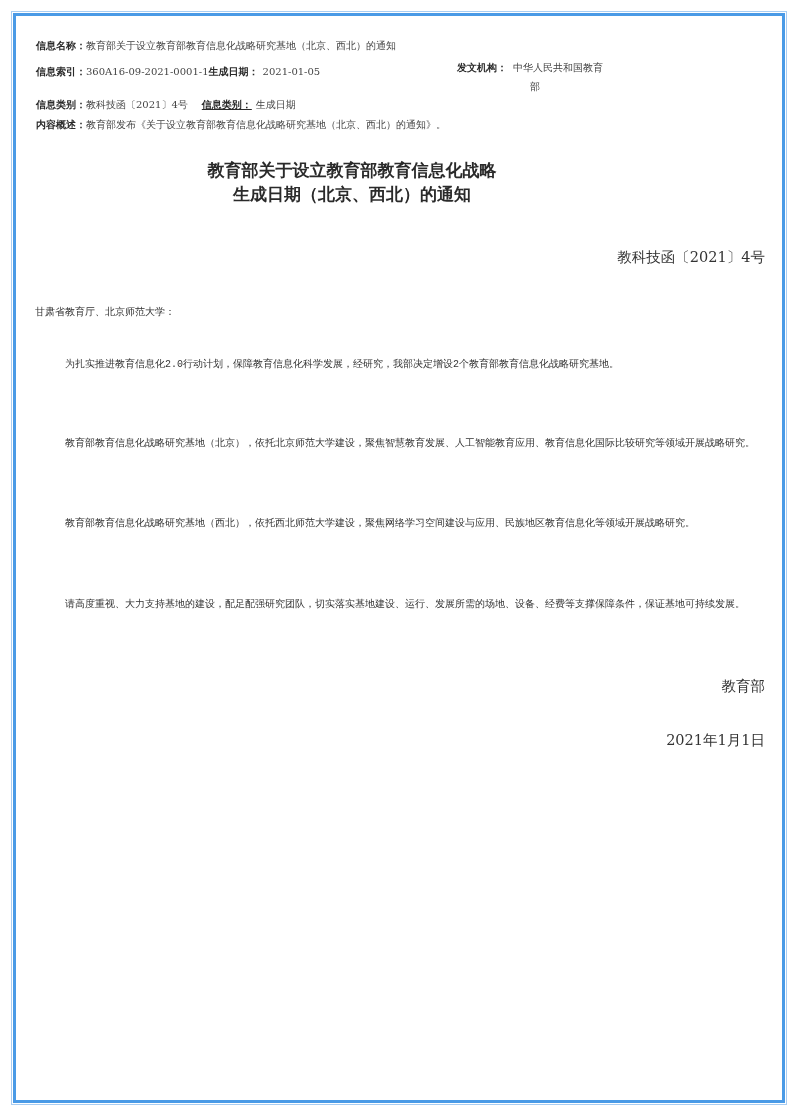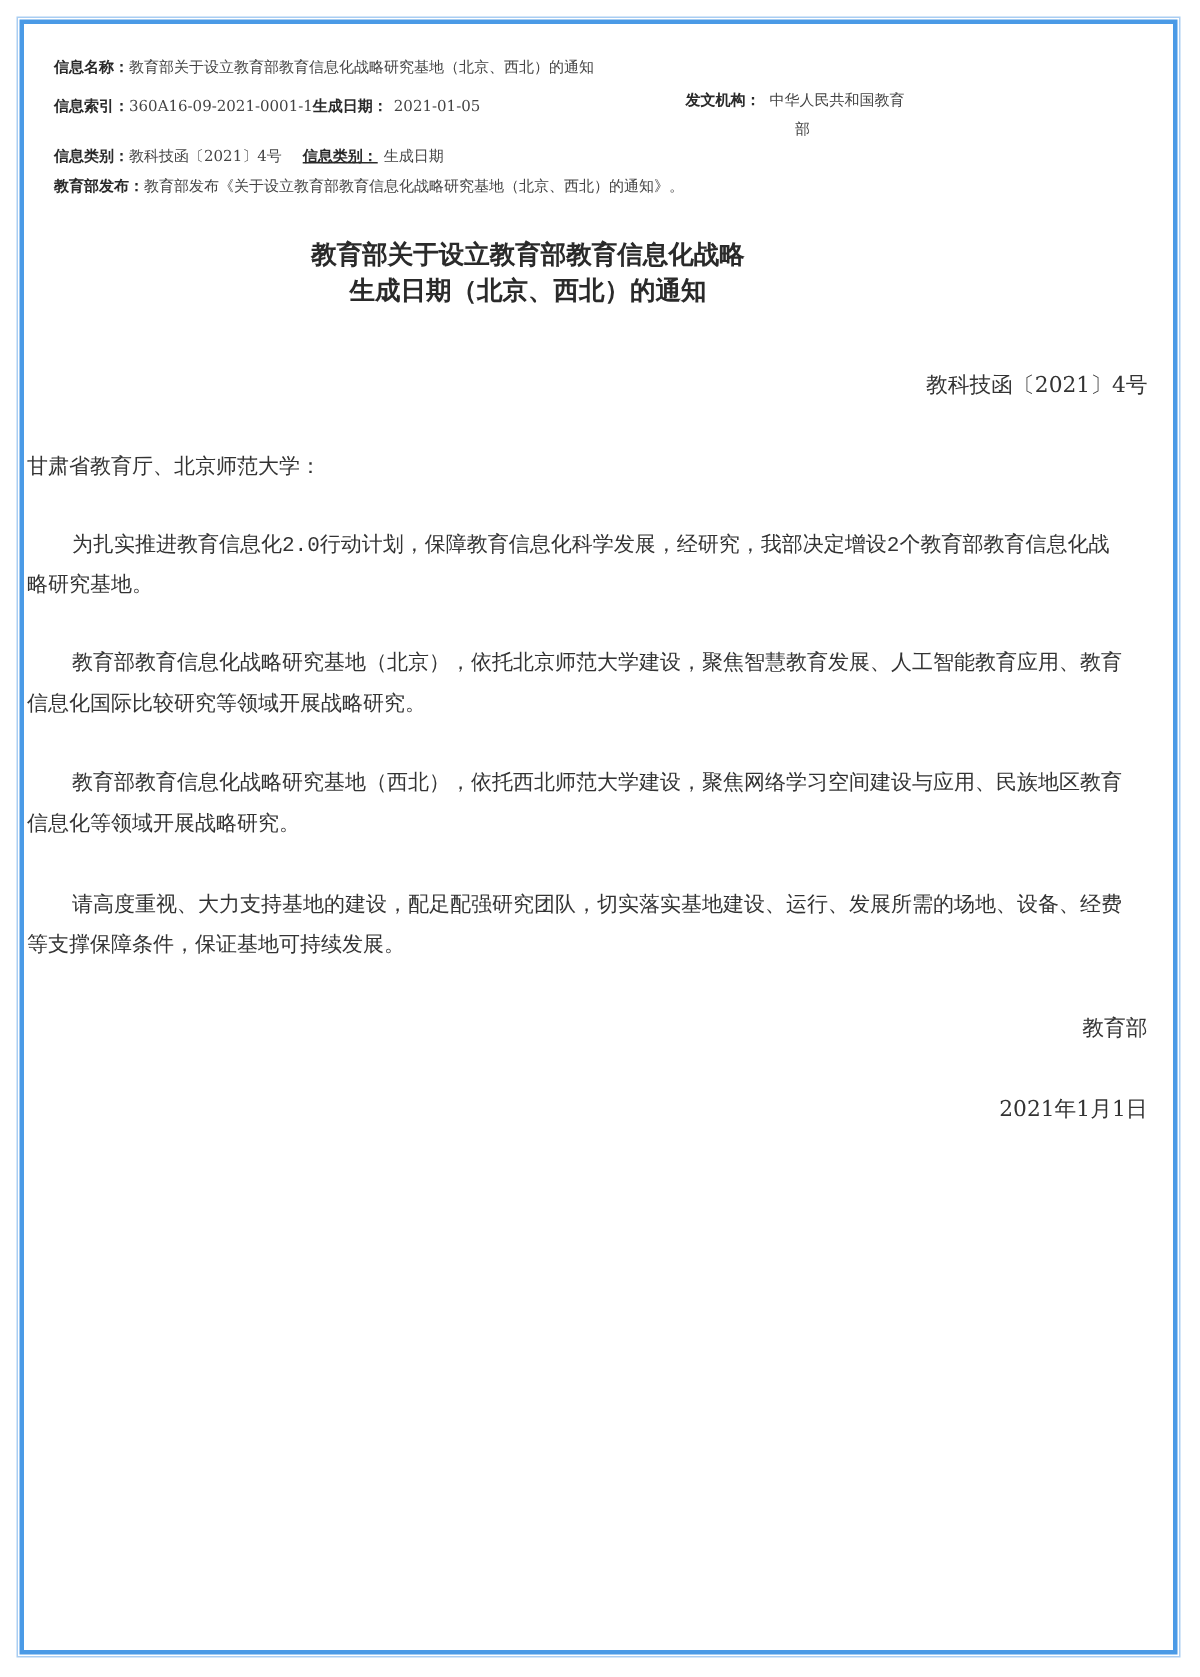--- a/index.html
+++ b/index.html
@@ -55,24 +55,24 @@
       width: 704px;
       text-align: center;
       font-family: "DejaVu Serif", "Liberation Serif", serif;
       font-size: 17px;
       line-height: 24px;
       color: #2a2a2a;
       font-weight: bold;
     }
     .body-text {
       position: absolute;
-      left: 18px;
+      left: 35px;
       width: 735px;
       font-family: "DejaVu Serif", "Liberation Serif", serif;
-      font-size: 14px;
+      font-size: 10px;
       line-height: 27px;
       color: #333333;
     }
     .indent {
       text-indent: 30px;
     }
     .right {
       position: absolute;
       right: 35px;
       text-align: right;
@@ -102,21 +102,21 @@
 </div>
 <div class="meta" style="left:530px; top:79px;">
   <span class="val">部</span>
 </div>
 
 <div class="meta" style="left:36px; top:97px;">
   <span class="lbl">信息类别：</span><span class="val">教科技函〔2021〕4号</span><span class="lbl" style="margin-left:14px;text-decoration:underline;">信息类别：</span><span class="val" style="margin-left:4px;">生成日期</span>
 </div>
 
 <div class="meta" style="left:36px; top:117px;">
-  <span class="lbl">教育部发布：</span><span class="val">教育部发布《关于设立教育部教育信息化战略研究基地（北京、西北）的通知》。</span>
+  <span class="lbl">内容概述：</span><span class="val">教育部发布《关于设立教育部教育信息化战略研究基地（北京、西北）的通知》。</span>
 </div>
 
 <div class="title" style="top:158px;">教育部关于设立教育部教育信息化战略</div>
 <div class="title" style="top:182px;">生成日期（北京、西北）的通知</div>
 
 <div class="right" style="top:247px;">教科技函〔2021〕4号</div>
 
 <div class="body-text" style="top:298px;">甘肃省教育厅、北京师范大学：</div>
 
 <div class="body-text indent" style="top:351px;font-family:Liberation Mono, monospace;">为扎实推进教育信息化2.0行动计划，保障教育信息化科学发展，经研究，我部决定增设2个教育部教育信息化战略研究基地。</div>

